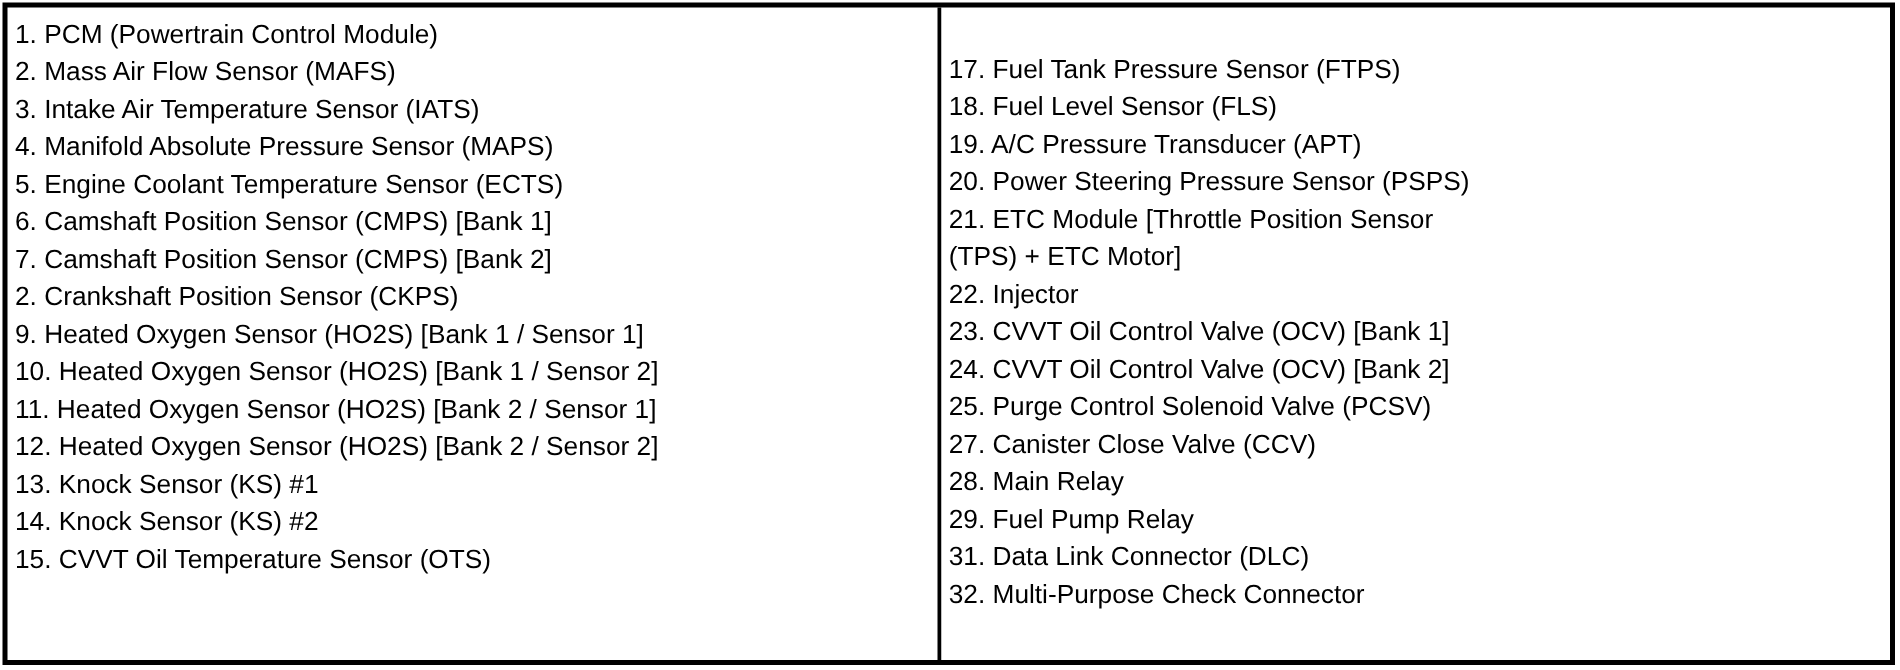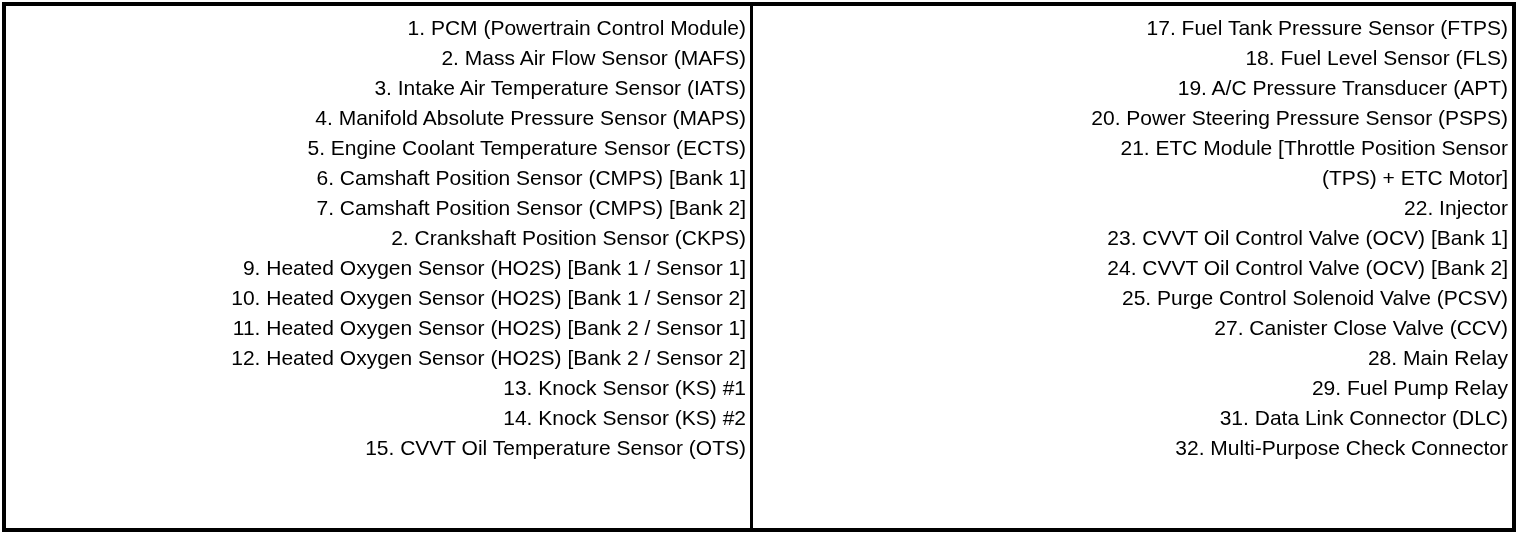--- a/index.html
+++ b/index.html
@@ -37,24 +37,24 @@
     overflow: hidden;
     letter-spacing: 0px;
   }
   .col-left {
     width: 747px;
     flex: 0 0 747px;
     border-right: 3px solid #000000;
   }
   .col-right {
     flex: 1 1 auto;
+    margin-top: 28px;
   }
   .line {
     height: 30px;
-    text-align: right;
   }
 </style>
 </head>
 <body>
 
 <div class="legend-table">
   <div class="col col-left">
       <div class="line">1. PCM (Powertrain Control Module)</div>
       <div class="line">2. Mass Air Flow Sensor (MAFS)</div>
       <div class="line">3. Intake Air Temperature Sensor (IATS)</div>

